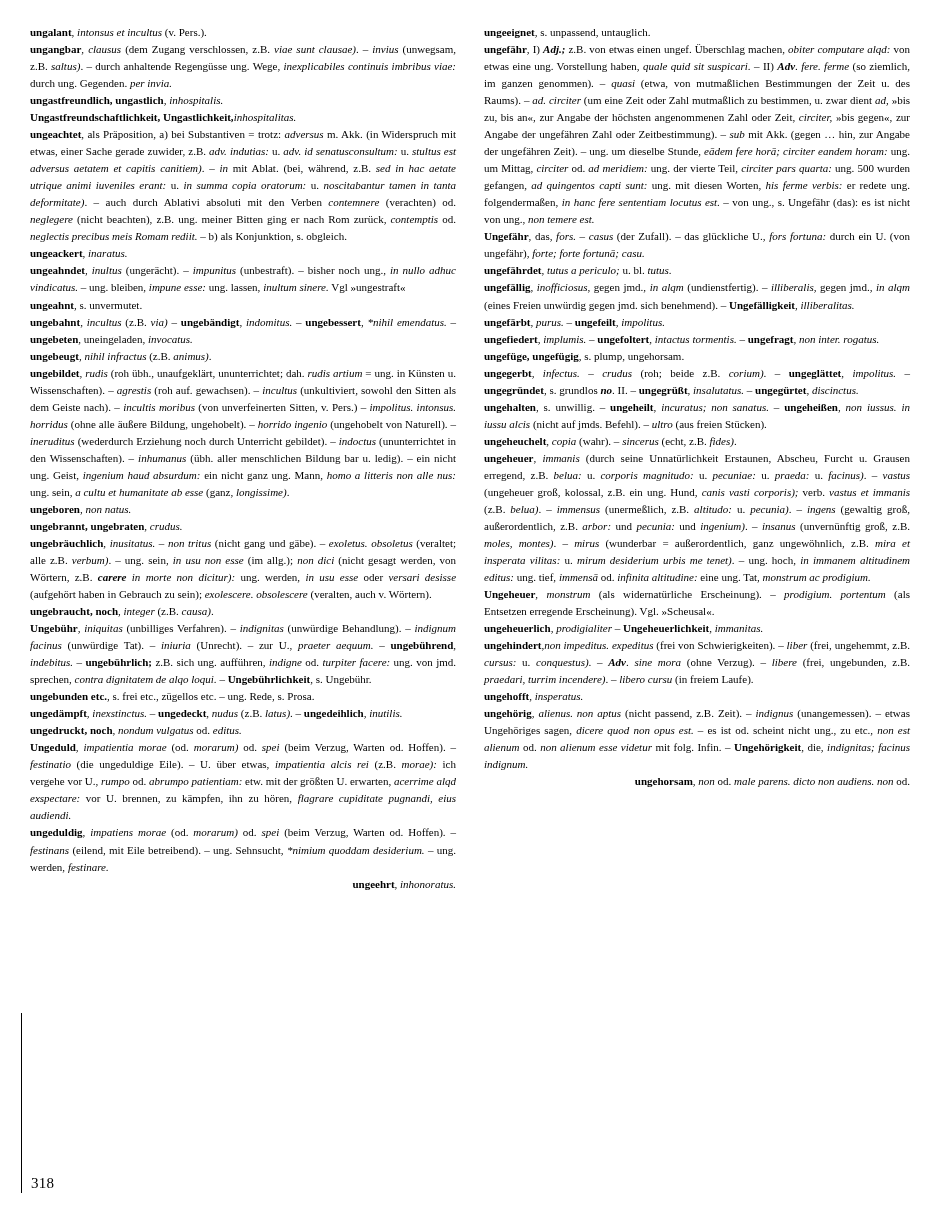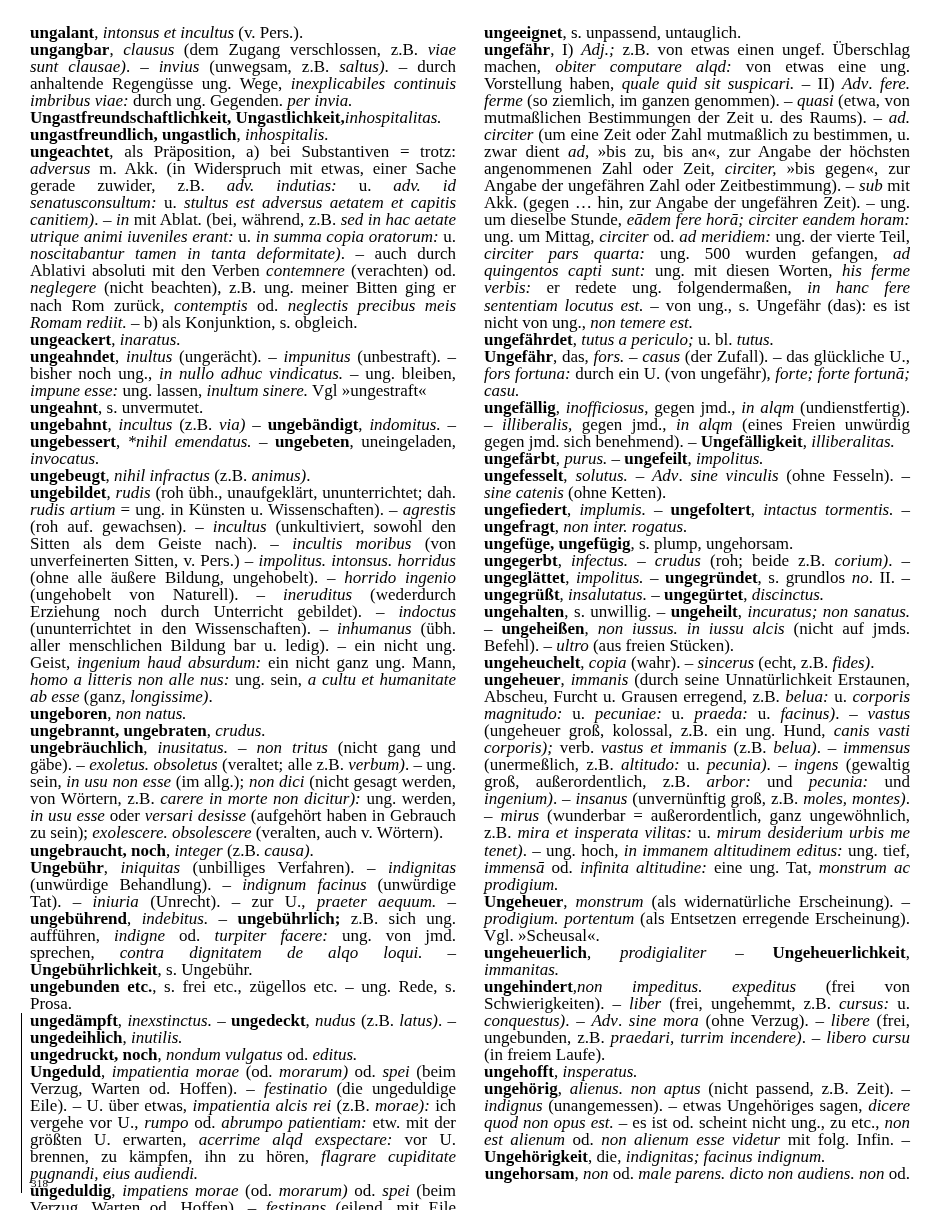--- a/index.html
+++ b/index.html
@@ -27,72 +27,72 @@
     left: 30px;
     top: 24px;
     width: 880px;
     height: 1120px;
     display: flex;
     flex-direction: row;
     gap: 28px;
   }
   .col {
     width: 426px;
-    font-size: 17px;
+    font-size: 11px;
     line-height: 17.03px;
     text-align: justify;
     text-justify: inter-word;
     hyphens: manual;
   }
   .entry {
     margin: 0;
     padding: 0;
     text-align: justify;
     text-indent: 0;
   }
   b { font-weight: bold; font-style: normal; }
   i { font-style: italic; font-weight: normal; }
   b.i, i.b, .bi { font-weight: bold; font-style: italic; }
-  .bi { font-weight: normal; font-style: italic; }
+  .bi { font-weight: bold; font-style: italic; }
 
   
   #folio-rule {
     position: absolute;
     left: 21px;
     top: 1013px;
     width: 1px;
     height: 180px;
     background: #000;
   }
   #folio {
     position: absolute;
     left: 31px;
     top: 1177px;
-    font-size: 11px;
+    font-size: 15px;
     line-height: 13px;
     letter-spacing: 0.2px;
   }
   .last-line-flush { text-align: right; }
 </style>
 </head>
 <body>
 
 <div id="page">
 
   <div class="columns">
 
     <div class="col" id="col-left">
 
       <p class="entry"><b>ungalant</b>, <i>intonsus et incultus</i> (v. Pers.).</p>
 
       <p class="entry"><b>ungangbar</b>, <i>clausus</i> (dem Zugang verschlossen, z.B. <i>viae sunt clausae)</i>. – <i>invius</i> (unwegsam, z.B. <i>saltus)</i>. – durch anhaltende Regengüsse ung. Wege, <i>inexplicabiles continuis imbribus viae:</i> durch ung. Gegenden. <i>per invia.</i></p>
 
+      <p class="entry"><b>ungastfreundlich, ungastlich</b>, <i>inhospitalis.</i></p>
+
       <p class="entry"><b>Ungastfreundschaftlichkeit, Ungastlichkeit,</b><i>inhospitalitas.</i></p>
-
-      <p class="entry"><b>ungastfreundlich, ungastlich</b>, <i>inhospitalis.</i></p>
 
       <p class="entry"><b>ungeachtet</b>, als Präposition, a) bei Substantiven = trotz: <i>adversus</i> m. Akk. (in Widerspruch mit etwas, einer Sache gerade zuwider, z.B. <i>adv. indutias:</i> u. <i>adv. id senatusconsultum:</i> u. <i>stultus est adversus aetatem et capitis canitiem)</i>. – <i>in</i> mit Ablat. (bei, während, z.B. <i>sed in hac aetate utrique animi iuveniles erant:</i> u. <i>in summa copia oratorum:</i> u. <i>noscitabantur tamen in tanta deformitate)</i>. – auch durch Ablativi absoluti mit den Verben <i>contemnere</i> (verachten) od. <i>neglegere</i> (nicht beachten), z.B. ung. meiner Bitten ging er nach Rom zurück, <i>contemptis</i> od. <i>neglectis precibus meis Romam rediit.</i> – b) als Konjunktion, s. obgleich.</p>
 
       <p class="entry"><b>ungeackert</b>, <i>inaratus.</i></p>
 
       <p class="entry"><b>ungeahndet</b>, <i>inultus</i> (ungerächt). – <i>impunitus</i> (unbestraft). – bisher noch ung., <i>in nullo adhuc vindicatus.</i> – ung. bleiben, <i>impune esse:</i> ung. lassen, <i>inultum sinere.</i> Vgl »ungestraft«</p>
 
       <p class="entry"><b>ungeahnt</b>, s. unvermutet.</p>
 
       <p class="entry"><b>ungebahnt</b>, <i>incultus</i> (z.B. <i>via)</i> – <b>ungebändigt</b>, <i>indomitus.</i> – <b>ungebessert</b>, <i>*nihil emendatus.</i> – <b>ungebeten</b>, uneingeladen, <i>invocatus.</i></p>
@@ -125,29 +125,28 @@
 
     </div>
 
     <div class="col" id="col-right">
 
       <p class="entry"><b>ungeeignet</b>, s. unpassend, untauglich.</p>
 
 
       <p class="entry"><b>ungefähr</b>, I) <span class="bi">Adj.;</span> z.B. von etwas einen ungef. Überschlag machen, <i>obiter computare alqd:</i> von etwas eine ung. Vorstellung haben, <i>quale quid sit suspicari.</i> – II) <span class="bi">Adv</span>. <i>fere. ferme</i> (so ziemlich, im ganzen genommen). – <i>quasi</i> (etwa, von mutmaßlichen Bestimmungen der Zeit u. des Raums). – <i>ad. circiter</i> (um eine Zeit oder Zahl mutmaßlich zu bestimmen, u. zwar dient <i>ad,</i> »bis zu, bis an«, zur Angabe der höchsten angenommenen Zahl oder Zeit, <i>circiter,</i> »bis gegen«, zur Angabe der ungefähren Zahl oder Zeitbestimmung). – <i>sub</i> mit Akk. (gegen … hin, zur Angabe der ungefähren Zeit). – ung. um dieselbe Stunde, <i>eādem fere horā; circiter eandem horam:</i> ung. um Mittag, <i>circiter</i> od. <i>ad meridiem:</i> ung. der vierte Teil, <i>circiter pars quarta:</i> ung. 500 wurden gefangen, <i>ad quingentos capti sunt:</i> ung. mit diesen Worten, <i>his ferme verbis:</i> er redete ung. folgendermaßen, <i>in hanc fere sententiam locutus est.</i> – von ung., s. Ungefähr (das): es ist nicht von ung., <i>non temere est.</i></p>
 
+      <p class="entry"><b>Ungefähr</b>, das, <i>fors.</i> – <i>casus</i> (der Zufall). – das glückliche U., <i>fors fortuna:</i> durch ein U. (von ungefähr), <i>forte; forte fortunā; casu.</i></p>
+
       <p class="entry"><b>ungefährdet</b>, <i>tutus a periculo;</i> u. bl. <i>tutus.</i></p>
-
-      <p class="entry"><b>Ungefähr</b>, das, <i>fors.</i> – <i>casus</i> (der Zufall). – das glückliche U., <i>fors fortuna:</i> durch ein U. (von ungefähr), <i>forte; forte fortunā; casu.</i></p>
 
       <p class="entry"><b>ungefällig</b>, <i>inofficiosus</i>, gegen jmd., <i>in alqm</i> (undienstfertig). – <i>illiberalis,</i> gegen jmd., <i>in alqm</i> (eines Freien unwürdig gegen jmd. sich benehmend). – <b>Ungefälligkeit</b>, <i>illiberalitas.</i></p>
 
       <p class="entry"><b>ungefärbt</b>, <i>purus.</i> – <b>ungefeilt</b>, <i>impolitus.</i></p>
 
-      <p class="entry"><b>ungefesselt</b>, <i>solutus.</i> – <span class="bi">Adv</span>. <i>sine vinculis</i> (ohne Fesseln). – <i>sine catenis</i> (ohne Ketten).</p>
 
       <p class="entry"><b>ungefiedert</b>, <i>implumis.</i> – <b>ungefoltert</b>, <i>intactus tormentis.</i> – <b>ungefragt</b>, <i>non inter. rogatus.</i></p>
 
       <p class="entry"><b>ungefüge, ungefügig</b>, s. plump, ungehorsam.</p>
 
       <p class="entry"><b>ungegerbt</b>, <i>infectus.</i> – <i>crudus</i> (roh; beide z.B. <i>corium)</i>. – <b>ungeglättet</b>, <i>impolitus.</i> – <b>ungegründet</b>, s. grundlos <span class="bi">no</span>. II. – <b>ungegrüßt</b>, <i>insalutatus.</i> – <b>ungegürtet</b>, <i>discinctus.</i></p>
 
       <p class="entry"><b>ungehalten</b>, s. unwillig. – <b>ungeheilt</b>, <i>incuratus; non sanatus.</i> – <b>ungeheißen</b>, <i>non iussus. in iussu alcis</i> (nicht auf jmds. Befehl). – <i>ultro</i> (aus freien Stücken).</p>
 
 

